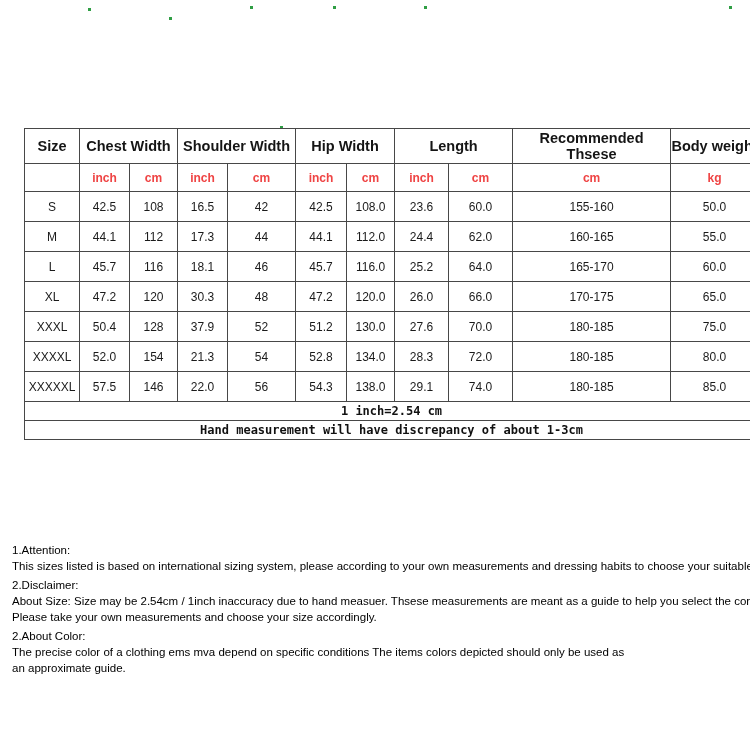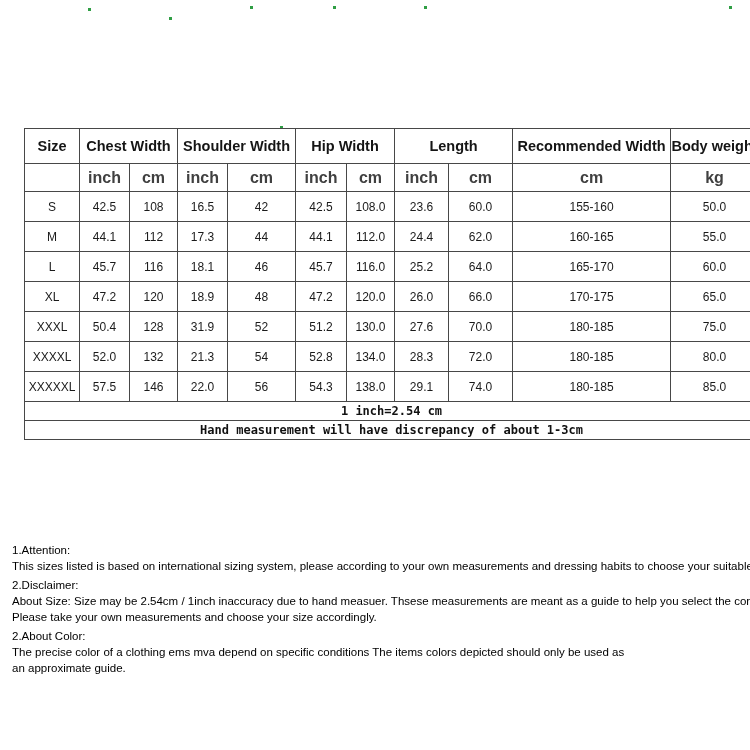--- a/index.html
+++ b/index.html
@@ -27,24 +27,24 @@
     overflow: hidden;
     background: #ffffff;
   }
   tr.header-row th {
     font-size: 14.5px;
     font-weight: bold;
     height: 35px;
     color: #151515;
   }
   tr.units-row td {
-    font-size: 16px;
+    font-size: 12px;
     font-weight: bold;
     height: 28px;
-    color: #404040;
+    color: #ef4444;
   }
   tr.data-row td {
     font-size: 12px;
     font-weight: normal;
     height: 30px;
     color: #1a1a1a;
   }
   tr.note-row td {
     font-family: "DejaVu Sans Mono", monospace;
     font-weight: bold;
@@ -94,21 +94,21 @@
     <col style="width:158px">
       <col style="width:88px">
   </colgroup>
   <thead>
     <tr class="header-row">
       <th>Size</th>
       <th colspan="2">Chest Width</th>
       <th colspan="2">Shoulder Width</th>
       <th colspan="2">Hip Width</th>
       <th colspan="2">Length</th>
-      <th>Recommended Width</th>
+      <th>Recommended Thsese</th>
       <th>Body weight</th>
     </tr>
     <tr class="units-row">
       <td></td>
       <td>inch</td>
       <td>cm</td>
       <td>inch</td>
       <td>cm</td>
       <td>inch</td>
       <td>cm</td>
@@ -155,46 +155,46 @@
         <td>116.0</td>
         <td>25.2</td>
         <td>64.0</td>
         <td>165-170</td>
         <td>60.0</td>
       </tr>
       <tr class="data-row">
         <td>XL</td>
         <td>47.2</td>
         <td>120</td>
-        <td>18.9</td>
+        <td>30.3</td>
         <td>48</td>
         <td>47.2</td>
         <td>120.0</td>
         <td>26.0</td>
         <td>66.0</td>
         <td>170-175</td>
         <td>65.0</td>
       </tr>
       <tr class="data-row">
         <td>XXXL</td>
         <td>50.4</td>
         <td>128</td>
-        <td>31.9</td>
+        <td>37.9</td>
         <td>52</td>
         <td>51.2</td>
         <td>130.0</td>
         <td>27.6</td>
         <td>70.0</td>
         <td>180-185</td>
         <td>75.0</td>
       </tr>
       <tr class="data-row">
         <td>XXXXL</td>
         <td>52.0</td>
-        <td>132</td>
+        <td>154</td>
         <td>21.3</td>
         <td>54</td>
         <td>52.8</td>
         <td>134.0</td>
         <td>28.3</td>
         <td>72.0</td>
         <td>180-185</td>
         <td>80.0</td>
       </tr>
       <tr class="data-row">

